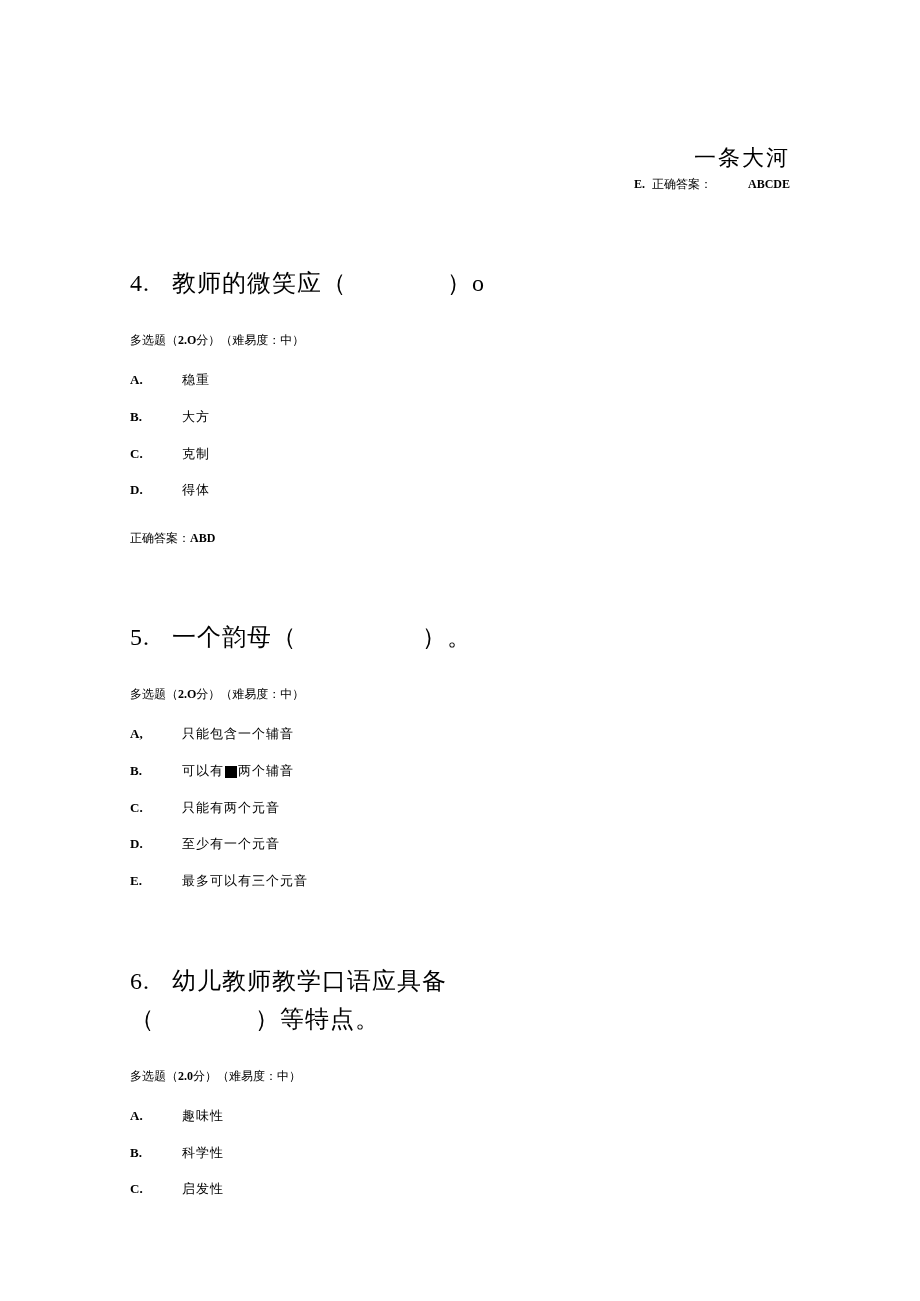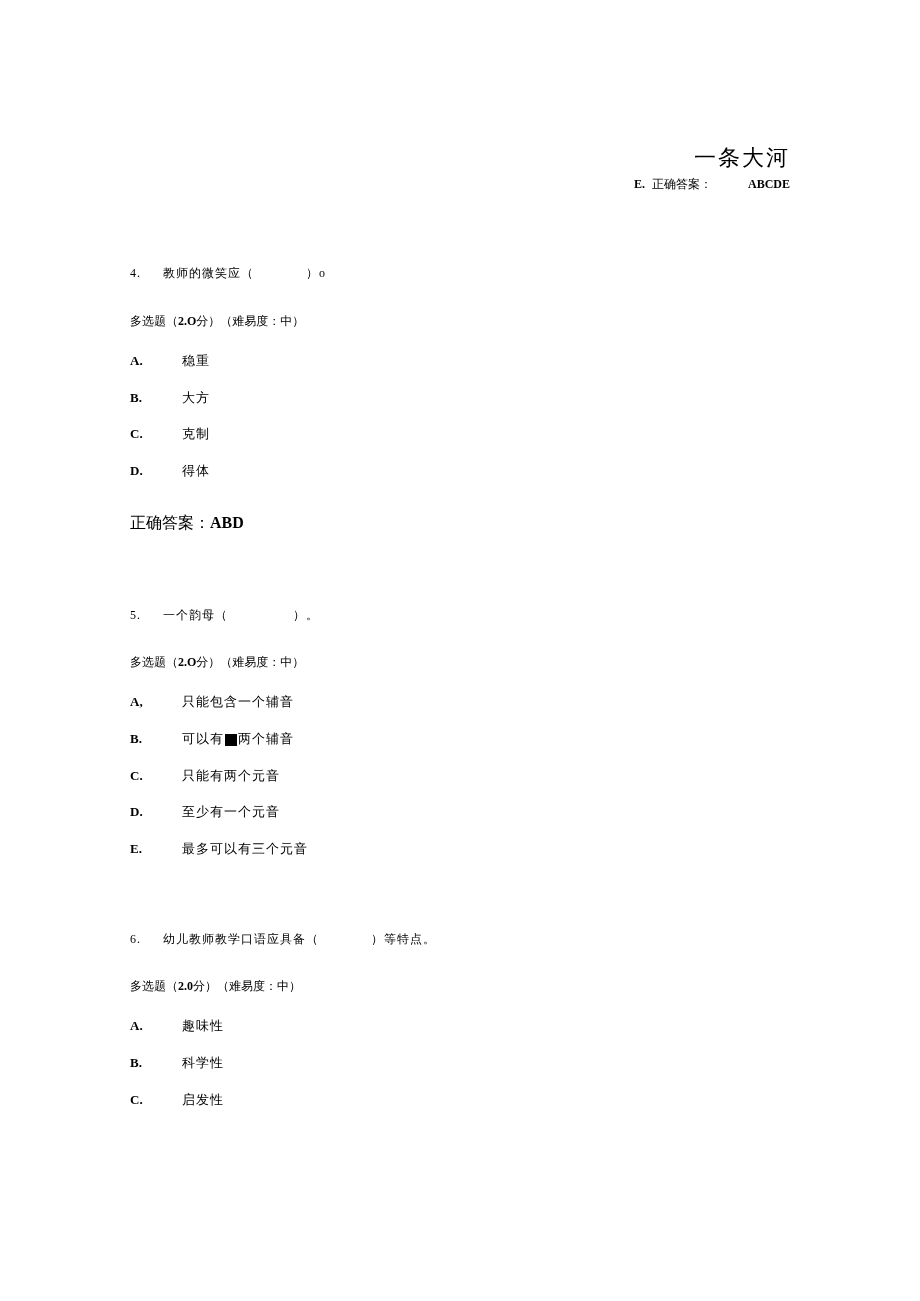--- a/index.html
+++ b/index.html
@@ -38,21 +38,21 @@
     }
     .prev-correct-answer {
       font-weight: bold;
       font-family: "Times New Roman", serif;
       margin-left: 36px;
     }
     .question-block {
       margin-bottom: 70px;
     }
     .question-title {
-      font-size: 12px;
+      font-size: 24px;
       margin-bottom: 28px;
       letter-spacing: 1px;
     }
     .question-number {
       display: inline-block;
       margin-right: 22px;
     }
     .question-meta {
       font-size: 12px;
       margin-bottom: 20px;
@@ -74,21 +74,21 @@
     .option-letter {
       font-weight: bold;
       font-family: "Times New Roman", serif;
       display: inline-block;
       width: 52px;
     }
     .option-text {
       letter-spacing: 1px;
     }
     .answer-line {
-      font-size: 16px;
+      font-size: 12px;
       margin-top: 16px;
     }
     .answer-value {
       font-weight: bold;
       font-family: "Times New Roman", serif;
     }
     .black-box {
       display: inline-block;
       width: 12px;
       height: 12px;

